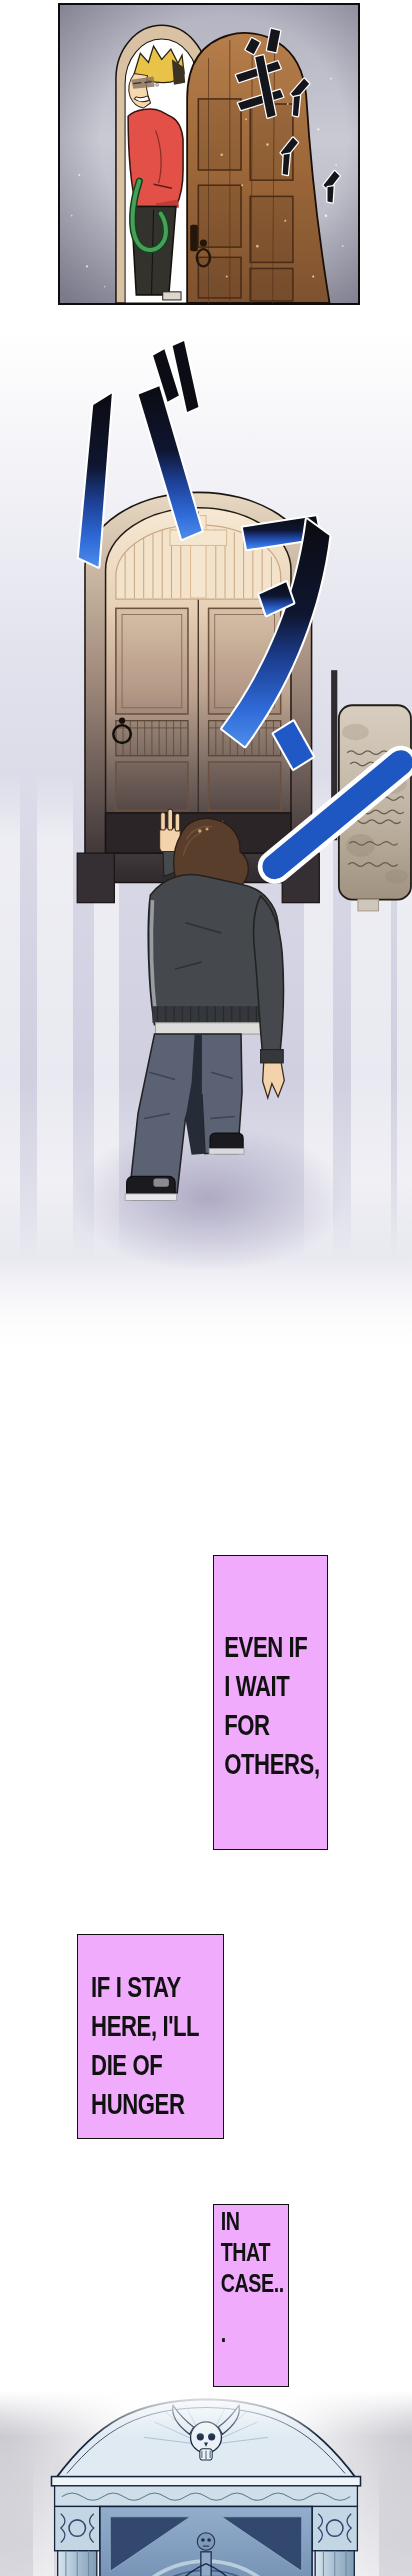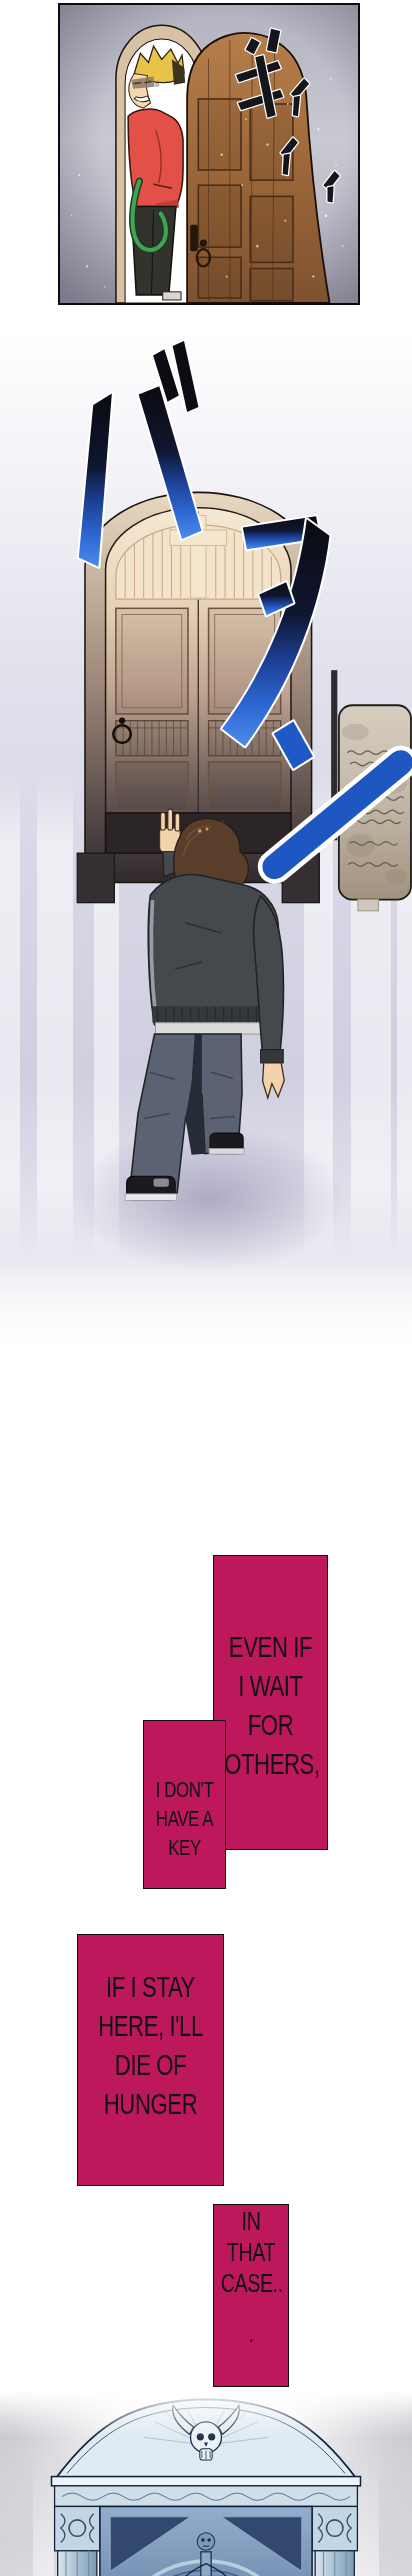--- a/index.html
+++ b/index.html
@@ -32,26 +32,26 @@
           background:linear-gradient(180deg,#fdfdfe 0%,#ededf0 22%,#e4e4e9 50%,#efeff2 72%,#e9e9ec 92%,#ffffff 100%);}
   #panel3 .stripe{top:62px;height:907px;
           background:linear-gradient(180deg,rgba(255,255,255,0) 0%,rgba(173,173,185,.30) 10%,rgba(173,173,185,.30) 86%,rgba(255,255,255,0) 100%);}
   #panel3 .corner{top:0;width:139px;height:222px;}
   #panel3 .corner.l{left:0;background:radial-gradient(ellipse at 0% 10%,rgba(130,130,145,.45),rgba(130,130,145,0) 65%);}
   #panel3 .corner.r{right:0;background:radial-gradient(ellipse at 100% 10%,rgba(130,130,145,.45),rgba(130,130,145,0) 65%);}
   #panel3 svg.scene{position:absolute;left:0;top:0;width:412px;height:969px;}
   #panel3 .fade-top{left:0;top:0;width:100%;height:46px;background:linear-gradient(180deg,#ffffff,rgba(255,255,255,0));}
 
   
-  .sbox{position:absolute;background:#be185d;border:1.5px solid #101010;z-index:10;
-        color:#111111;text-align:center;font-weight:400;}
+  .sbox{position:absolute;background:#f0abfc;border:1.5px solid #101010;z-index:10;
+        color:#111111;text-align:left;font-weight:700;}
   .sbox .ln{display:block;transform:scale(.82,1.06);transform-origin:50% 50%;letter-spacing:-0.5px;white-space:nowrap;}
   #sbox1{left:213px;top:1555px;width:115px;height:295px;font-size:27px;line-height:39px;padding-top:72px;box-sizing:border-box;}
   #sbox2{left:143px;top:1720px;width:83px;height:169px;font-size:20.6px;line-height:29px;padding-top:54px;box-sizing:border-box;z-index:11;}
-  #sbox3{left:77px;top:1934px;width:147px;height:252px;font-size:27px;line-height:39px;padding-top:33px;box-sizing:border-box;}
+  #sbox3{left:77px;top:1934px;width:147px;height:205px;font-size:27px;line-height:39px;padding-top:33px;box-sizing:border-box;}
   #sbox4{left:213px;top:2204px;width:76px;height:183px;font-size:24px;line-height:31px;box-sizing:border-box;}
   #sbox4 .dot-line{margin-top:18.5px;}
 </style>
 </head>
 <body>
 
 <div class="page">
 
   <div id="panel1" class="abs">
     <span class="sr">ギィィ</span>
@@ -313,25 +313,20 @@
       <line x1="532" y1="1682" x2="776" y2="1480" stroke="#1e56c2" stroke-width="48" stroke-linecap="round"></line>
     </svg>
   </div>
 
   <div id="sbox1" class="sbox">
     <span class="ln">EVEN IF</span>
     <span class="ln">I WAIT</span>
     <span class="ln">FOR</span>
     <span class="ln">OTHERS,</span>
   </div>
-  <div id="sbox2" class="sbox">
-    <span class="ln">I DON'T</span>
-    <span class="ln">HAVE A</span>
-    <span class="ln">KEY</span>
-  </div>
   <div id="sbox3" class="sbox">
     <span class="ln">IF I STAY</span>
     <span class="ln">HERE, I'LL</span>
     <span class="ln">DIE OF</span>
     <span class="ln">HUNGER</span>
   </div>
   <div id="sbox4" class="sbox">
     <span class="ln">IN</span>
     <span class="ln">THAT</span>
     <span class="ln">CASE..</span>

